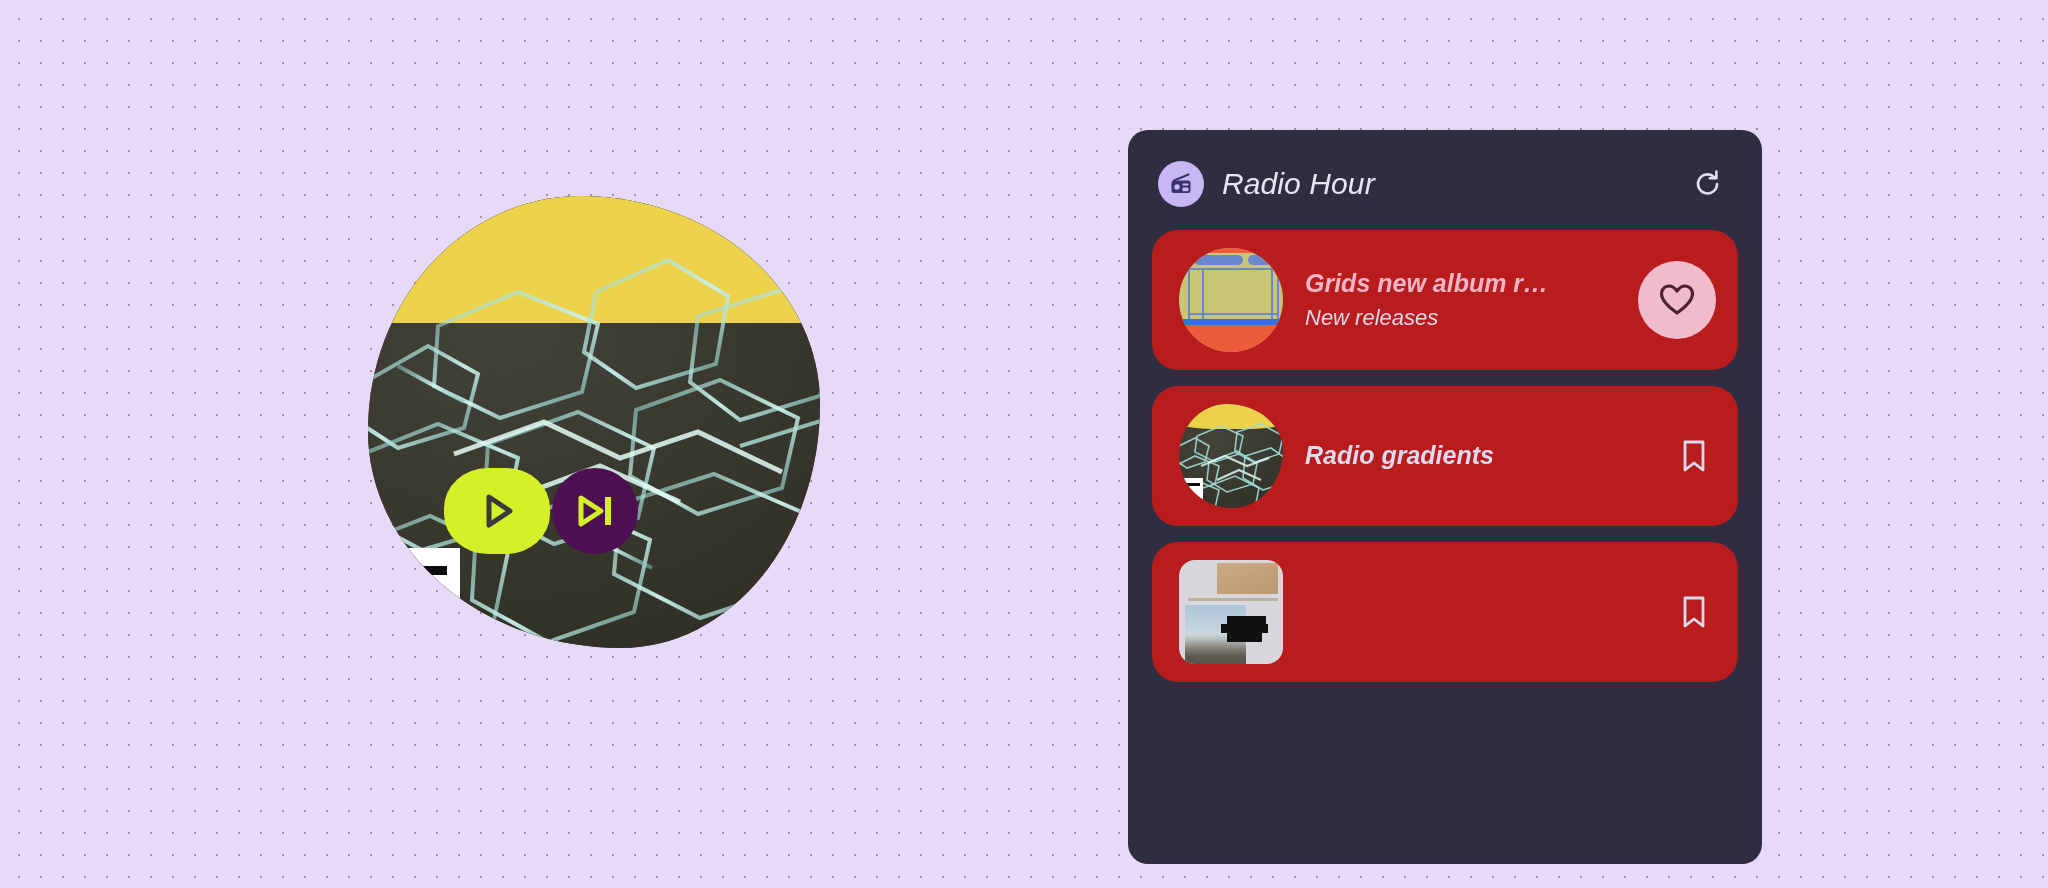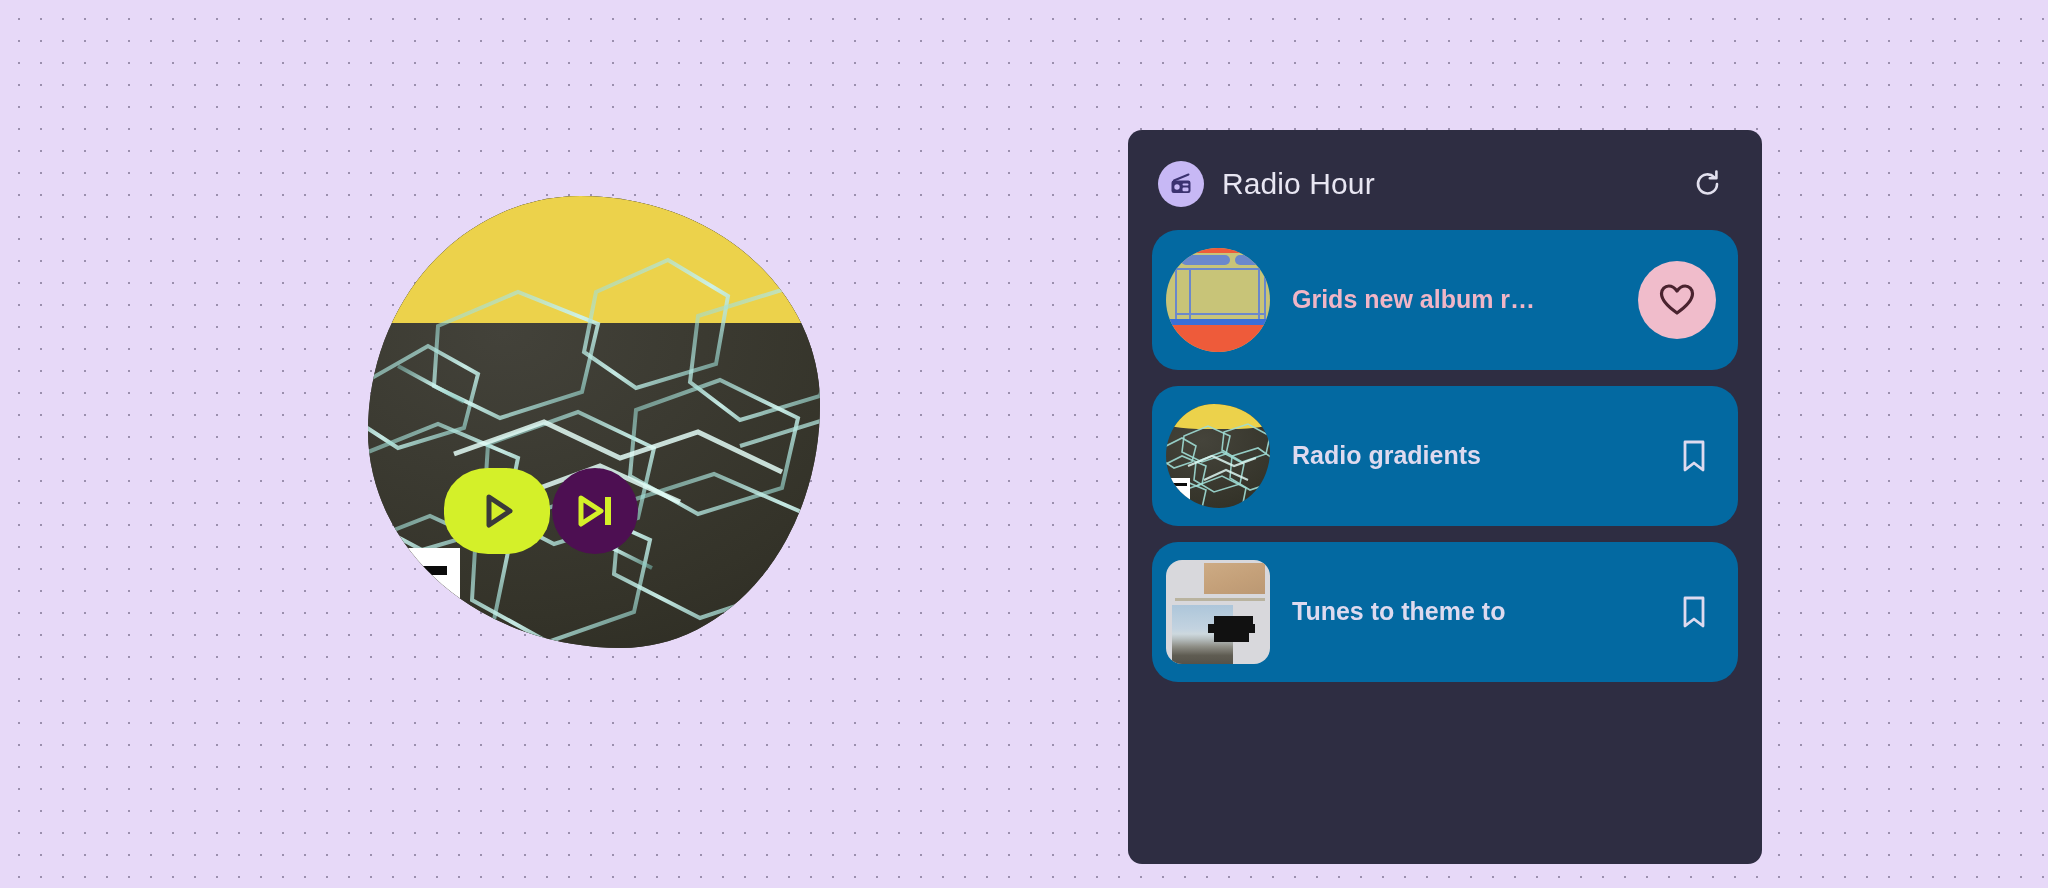--- a/index.html
+++ b/index.html
@@ -83,22 +83,23 @@
   }
 
   
   #radio-card {
     position: absolute;
     left: 1128px;
     top: 130px;
     width: 634px;
     height: 734px;
     background: #2e2d42;
-    border-radius: 14px;
+    border-radius: 20px;
     padding: 22px 24px 24px 24px;
+    font-style: italic;
   }
 
   #card-header {
     height: 64px;
     display: flex;
     align-items: center;
     padding: 0 8px 0 6px;
   }
   #app-icon {
     width: 46px; height: 46px;
@@ -123,25 +124,25 @@
 
   #feed-list {
     margin-top: 14px;
     display: flex;
     flex-direction: column;
     gap: 16px;
   }
 
   .feed-item {
     height: 140px;
-    background: #0369a1;
+    background: #b91c1c;
     border-radius: 26px;
     display: flex;
     align-items: center;
-    padding: 0 22px 0 14px;
+    padding: 0 22px 0 27px;
     cursor: pointer;
   }
 
   .thumb {
     width: 104px; height: 104px;
     flex: none;
     position: relative;
     overflow: hidden;
   }
   .thumb-round { border-radius: 50%; }
@@ -300,20 +301,21 @@
         <div class="t1-toprect2"></div>
         <div class="t1-frame"></div>
         <div class="t1-v1"></div>
         <div class="t1-v2"></div>
         <div class="t1-h1"></div>
         <div class="t1-blueline"></div>
         <div class="t1-orange"></div>
       </div>
       <div class="feed-text">
         <div class="feed-title accent">Grids new album r…</div>
+        <div class="feed-sub">New releases</div>
       </div>
       <button class="action-btn" id="like-button" aria-label="Like">
         <svg width="36" height="34" viewBox="0 0 36 34">
           <path d="M18 30 C5 21 2.5 14.6 2.5 10.6 C2.5 6 6 3 9.8 3 C13 3 15.8 4.8 18 8 C20.2 4.8 23 3 26.2 3 C30 3 33.5 6 33.5 10.6 C33.5 14.6 31 21 18 30 Z" fill="none" stroke="#4a232f" stroke-width="3.2" stroke-linejoin="round"></path>
         </svg>
       </button>
     </div>
 
     <div class="feed-item">
       <div class="thumb thumb-blob">
@@ -353,21 +355,20 @@
       <div class="thumb thumb-rect">
         <div class="t3-bg"></div>
         <div class="t3-sand"></div>
         <div class="t3-rule"></div>
         <div class="t3-photo"></div>
         <div class="t3-bar t3-b1"></div>
         <div class="t3-bar t3-b2"></div>
         <div class="t3-bar t3-b3"></div>
       </div>
       <div class="feed-text">
-        <div class="feed-title">Tunes to theme to</div>
       </div>
       <button class="action-btn" aria-label="Save">
         <svg width="30" height="34" viewBox="0 0 30 34">
           <path d="M6 3 H24 V31 L15 24 L6 31 Z" fill="none" stroke="#dedaef" stroke-width="2.8" stroke-linejoin="round"></path>
         </svg>
       </button>
     </div>
 
   </div>
 </div>

